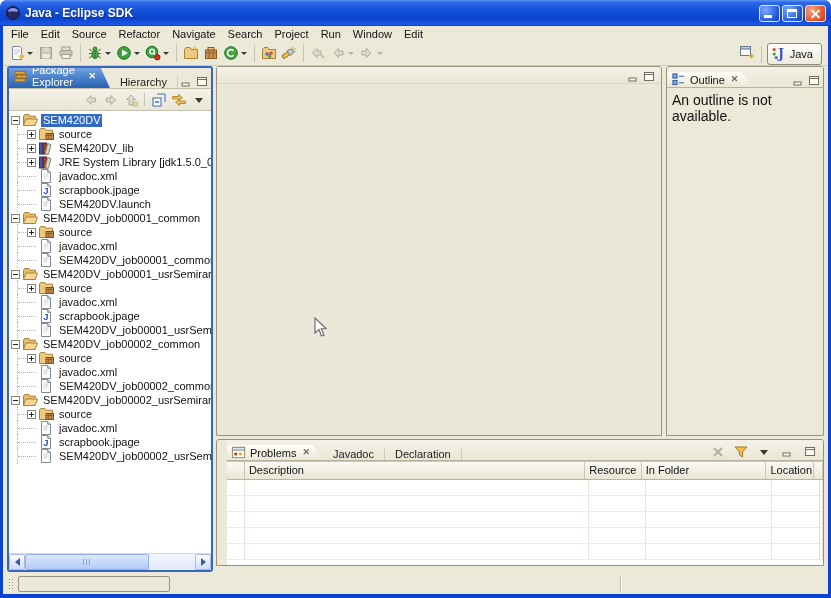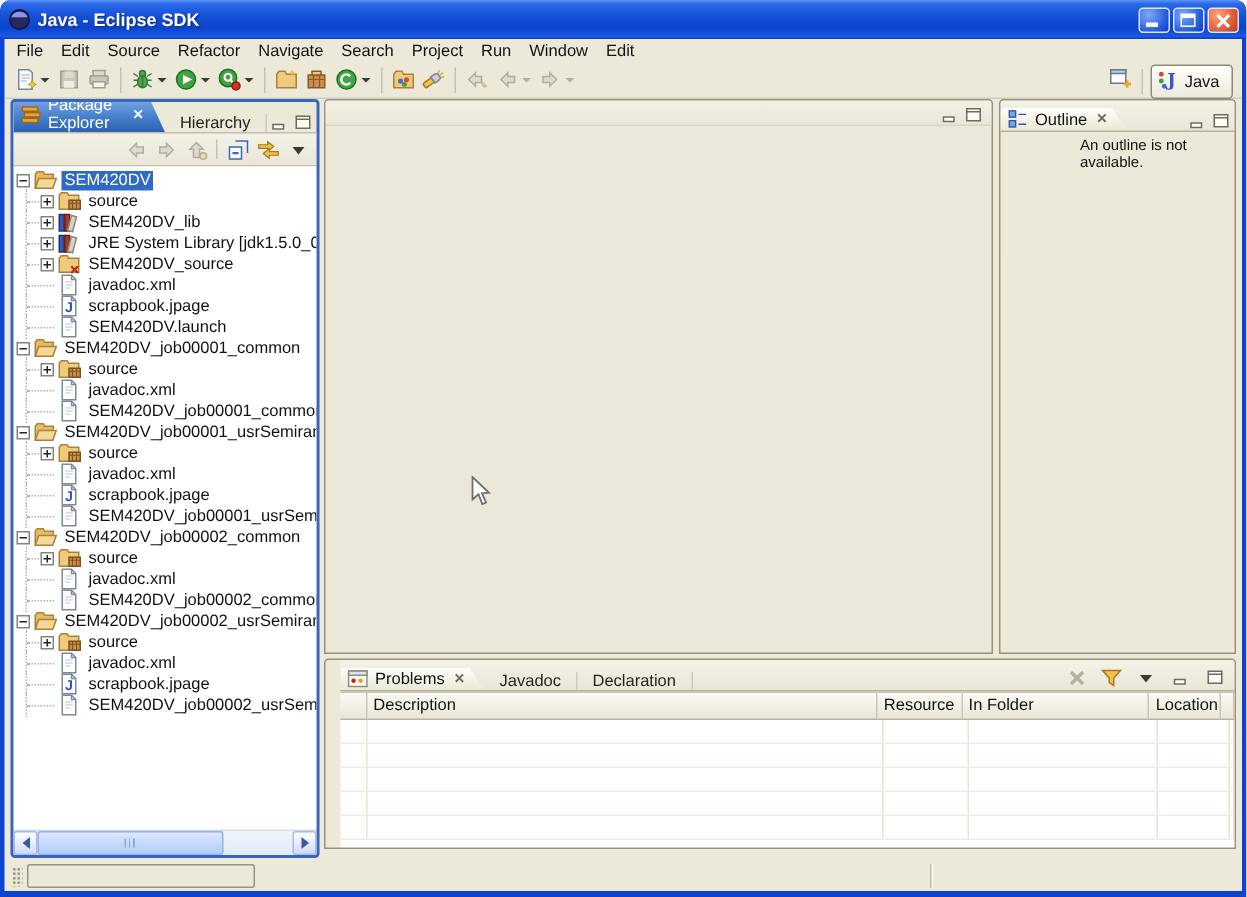--- a/index.html
+++ b/index.html
@@ -83,21 +83,21 @@
     background:repeating-linear-gradient(90deg,#8aa8e0 0 1px,transparent 1px 3px);}
   
   #editor{position:absolute;left:213px;top:0;width:446px;height:370px;border:1px solid #96927e;border-radius:3px 3px 0 0;
     background:#ebe8da;box-sizing:border-box;overflow:hidden;}
   .ed-head{height:15px;display:flex;justify-content:flex-end;align-items:center;padding:1px 3px 0 0;
     border-bottom:1px solid #dad6c6;background:linear-gradient(#f4f2e8,#e9e6d6);}
   
   #outline{position:absolute;left:663px;top:0;width:158px;height:370px;border:1px solid #96927e;border-radius:3px 3px 0 0;
     background:#ece9d8;display:flex;flex-direction:column;box-sizing:border-box;overflow:hidden;}
   .strip{border-bottom:1px solid #b6b2a0;background:linear-gradient(#f4f2e8,#e9e6d6);}
-  .ol-body{flex:1;padding:4px 5px;font-size:10px;color:#111;margin-left:48px;}
+  .ol-body{flex:1;padding:4px 5px;font-size:14px;color:#111;}
   
   #problems{position:absolute;left:213px;top:373px;width:608px;height:127px;border:1px solid #96927e;border-radius:3px 3px 0 0;
     background:#ece9d8;display:flex;flex-direction:column;box-sizing:border-box;overflow:hidden;padding-left:10px;}
   .pr-tools{margin-left:auto;display:flex;align-items:center;gap:4px;padding-right:4px;}
   .pr-summary{height:15px;font-size:11px;padding:2px 0 0 5px;color:#111;}
   .pr-thead{height:17px;display:flex;background:linear-gradient(#fbfaf4,#e9e6d5);border-top:1px solid #cac6b4;border-bottom:1px solid #b8b4a2;flex:none;}
   .pr-th{font-size:11px;padding:2px 4px 0 4px;border-right:1px solid #cac6b4;box-sizing:border-box;overflow:hidden;white-space:nowrap;color:#111;}
   .pr-body{flex:1;background:#fff;display:flex;flex-direction:column;overflow:hidden;}
   .pr-row{height:15px;display:flex;border-bottom:1px solid #eeece0;flex:none;}
   .pr-td{border-right:1px solid #e8e5d6;box-sizing:border-box;height:100%;}
@@ -416,31 +416,20 @@
                 <svg width="16" height="16" viewBox="0 0 16 16">
                   <rect x="1.5" y="3" width="3.2" height="11" fill="#3a5ab0" stroke="#1e3478"></rect>
                   <rect x="5.2" y="3" width="3.2" height="11" fill="#a83a28" stroke="#6e1c0e"></rect>
                   <path d="M9.6 3.6l3.4.9-2.6 10-3.3-.9z" fill="#d6d3c4" stroke="#8a8776"></path>
                 </svg>
               </span>
               <span class="t-label">JRE System Library [jdk1.5.0_05]</span>
             </div>
             <div class="tree-row">
               <span class="t-indent"></span>
-              <span class="expander plus"></span>
-              <span class="t-icon">
-                <svg width="16" height="16" viewBox="0 0 16 16">
-                  <path d="M1.5 13.5V4.2l1.3-1.7h4l1 1.7h6.7v9.3z" fill="#f1c97c" stroke="#a8823c"></path>
-                  <path d="M9.5 9.5l4.5 4.5M14 9.5l-4.5 4.5" stroke="#c42814" stroke-width="1.5"></path>
-                </svg>
-              </span>
-              <span class="t-label">SEM420DV_source</span>
-            </div>
-            <div class="tree-row">
-              <span class="t-indent"></span>
               <span class="exp-spacer"></span>
               <span class="t-icon">
                 <svg width="16" height="16" viewBox="0 0 16 16">
                   <path d="M3.5 1.5h6.2l2.8 2.8v10.2H3.5z" fill="#fffef8" stroke="#7a88a0"></path>
                   <path d="M9.7 1.5v2.8h2.8" fill="none" stroke="#7a88a0"></path>
                   <path d="M5.5 6h5M5.5 8h5M5.5 10h3.5" stroke="#b9c6da" stroke-width="0.8"></path>
                 </svg>
               </span>
               <span class="t-label">javadoc.xml</span>
             </div>

